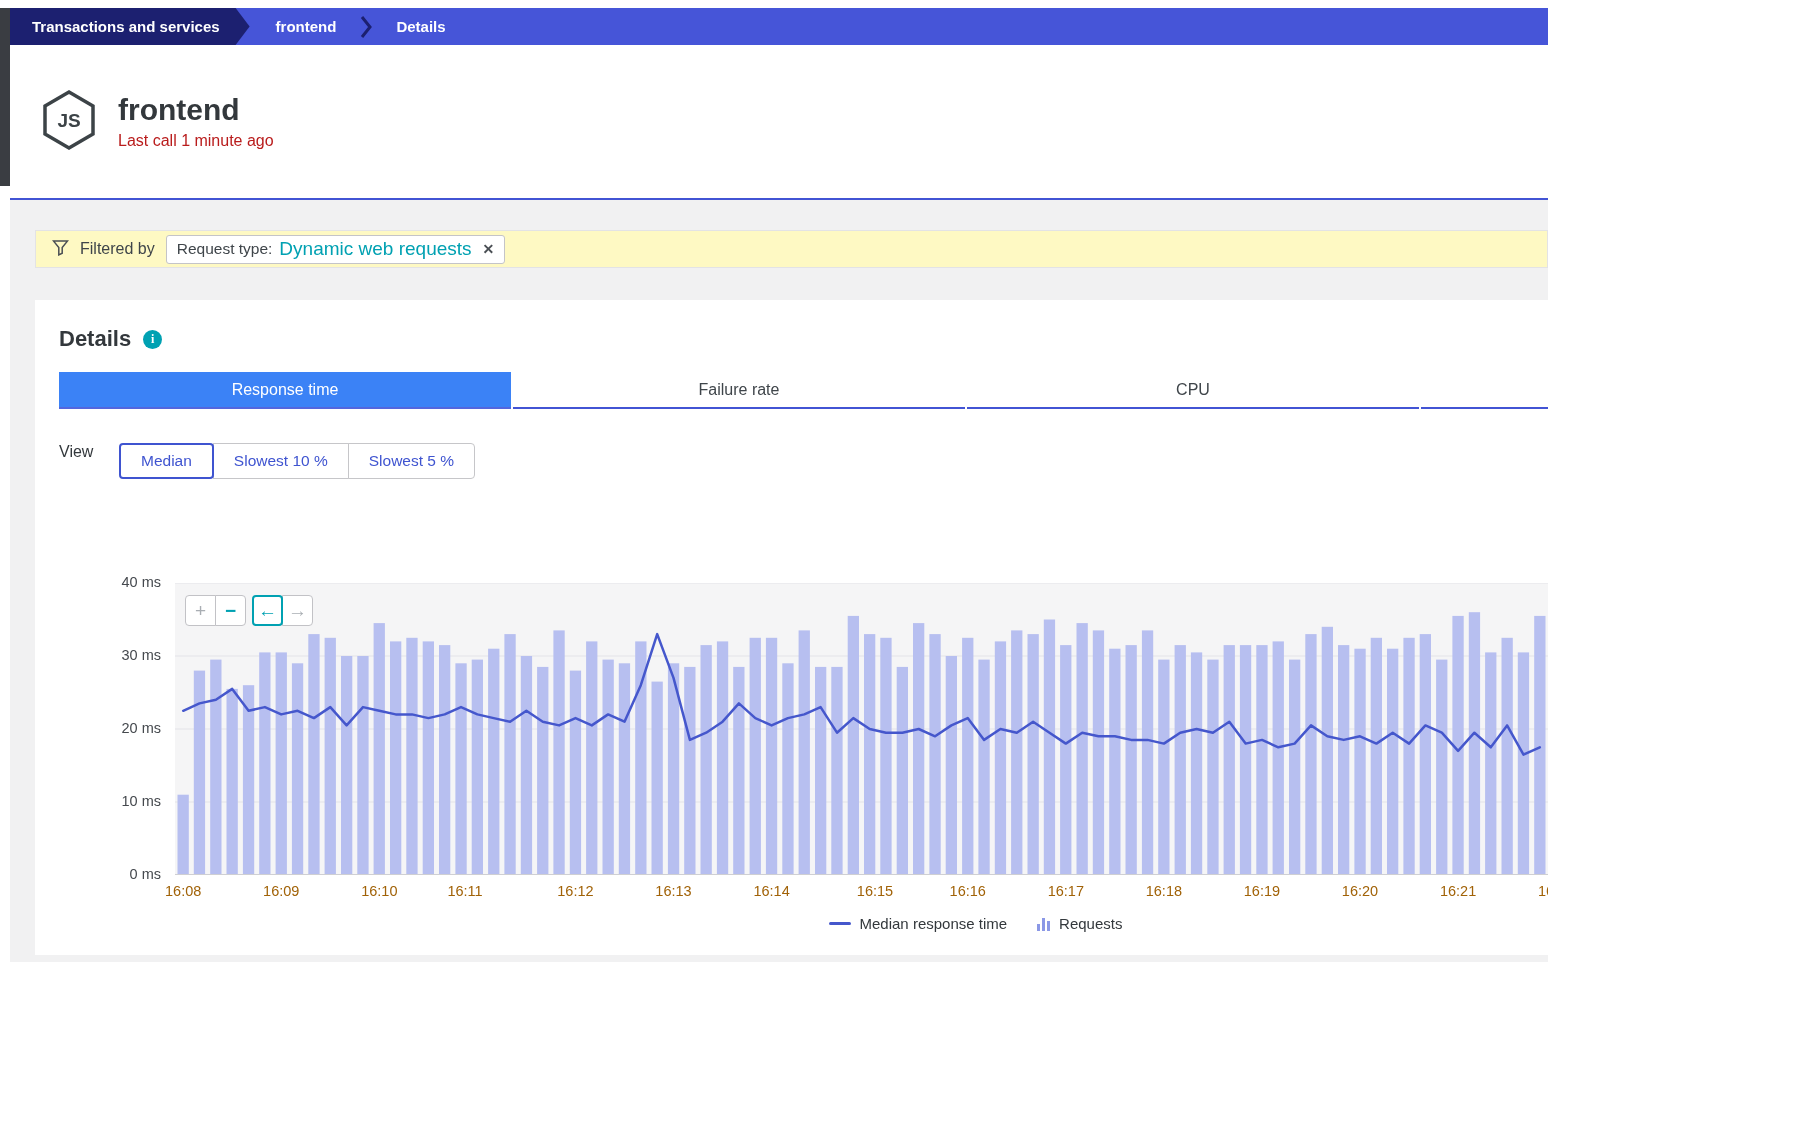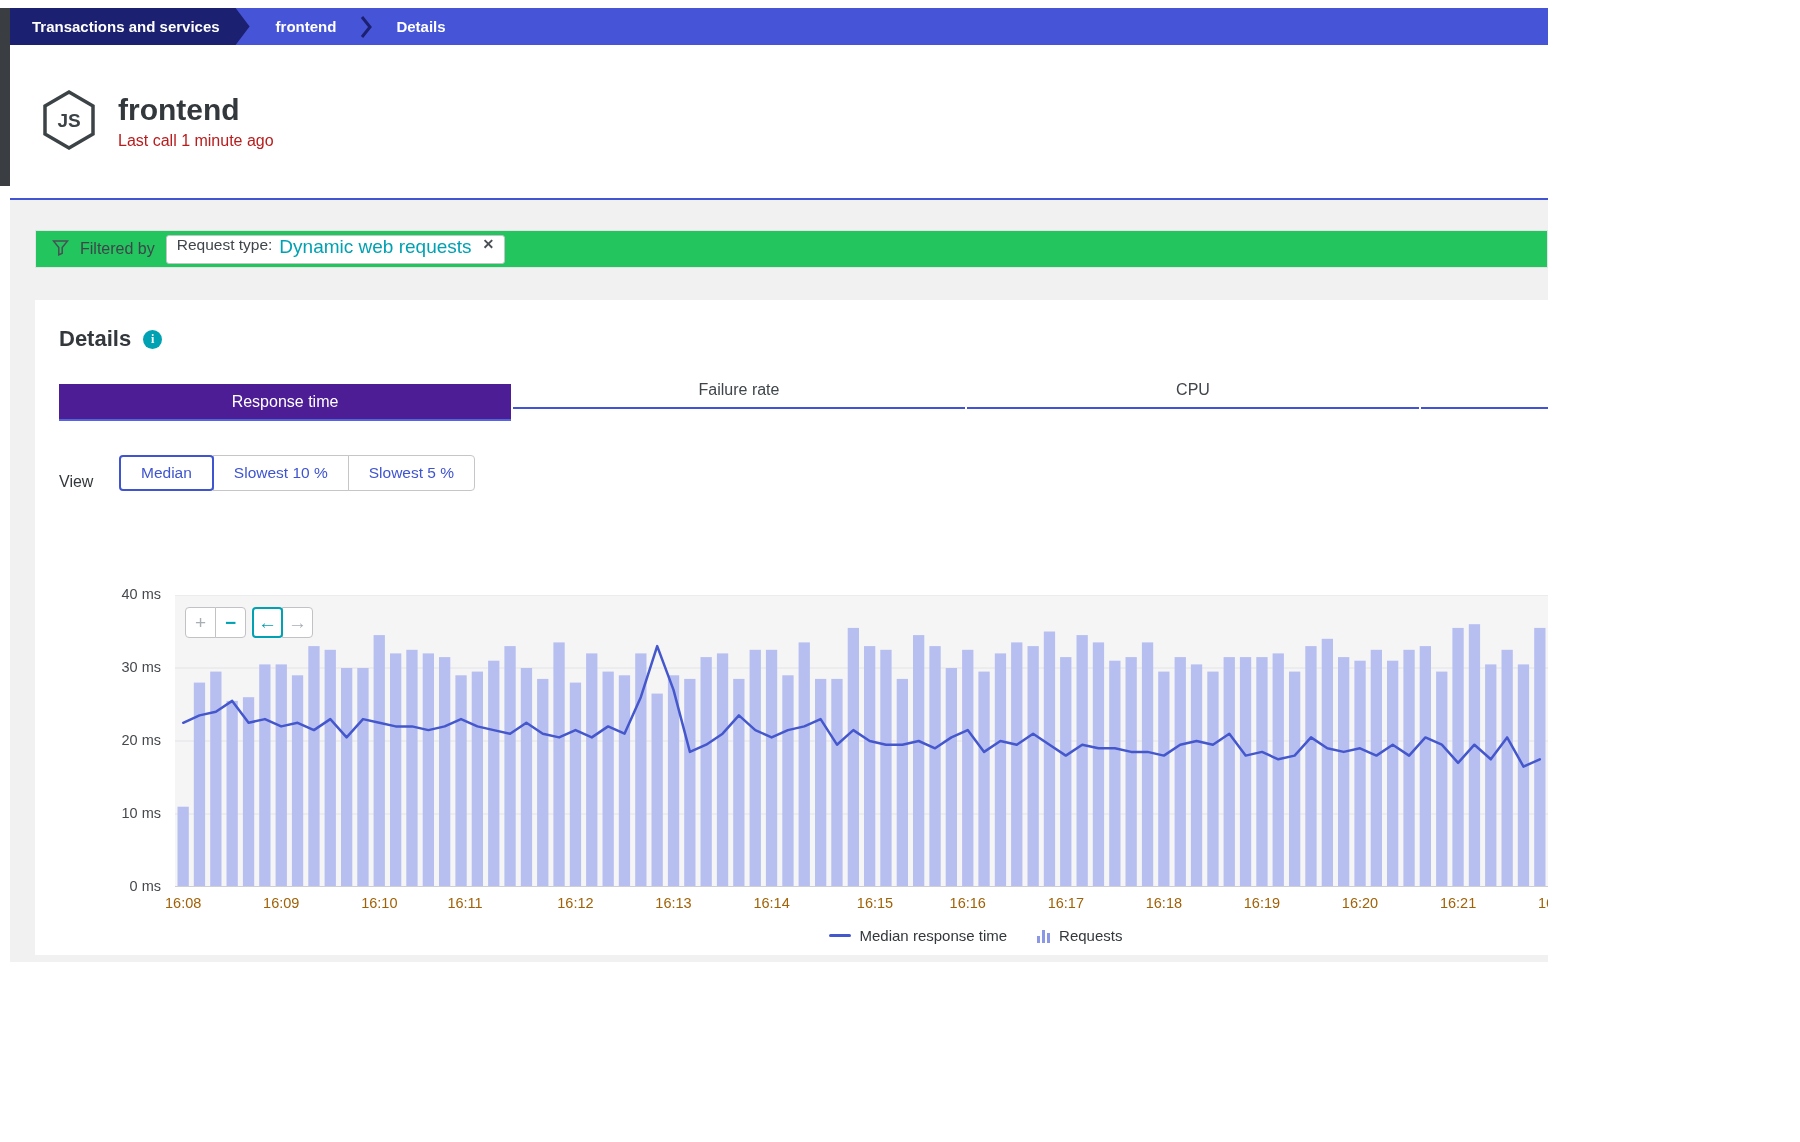--- a/index.html
+++ b/index.html
@@ -21,41 +21,41 @@
   
   .header { margin-left:10px; height:153px; background:#fff; display:flex; align-items:center; padding-left:30px; gap:20px; }
   .page-title { font-size:30px; font-weight:bold; color:#33383c; }
   .page-sub { font-size:16px; color:#b91c1c; margin-top:5px; }
   .divider { margin-left:10px; height:2px; background:#4254d4; }
 
   
   .content { margin-left:10px; background:#f1f1f2; height:762px; padding:30px 0 0 25px; overflow:hidden; }
 
   
-  .filter-bar { height:38px; background:#22c55e; border:1px solid #e3e3e5; display:flex; align-items:center; gap:11px; padding:0 16px; }
+  .filter-bar { height:38px; background:#fef9c3; border:1px solid #e3e3e5; display:flex; align-items:center; gap:11px; padding:0 16px; }
   .filter-label { font-size:16px; color:#3f454a; }
-  .chip { height:29px; background:#fff; border:1px solid #c4c4c8; border-radius:3px; display:flex; gap:7px; padding:0 10px; cursor:pointer; }
+  .chip { height:29px; background:#fff; border:1px solid #c4c4c8; border-radius:3px; display:flex; align-items:center; gap:7px; padding:0 10px; cursor:pointer; }
   .chip-key { font-size:15.5px; color:#3f454a; }
   .chip-value { font-size:19px; color:#00a1b2; }
   .chip-close { font-size:14px; color:#4a4f54; font-weight:bold; margin-left:4px; cursor:pointer; }
 
   
   .card { margin-top:32px; background:#fff; height:655px; padding:26px 0 0 24px; }
   .card-head { display:flex; align-items:center; gap:12px; }
   .card-title { font-size:22px; font-weight:bold; color:#33383c; }
   .info-icon { width:19px; height:19px; border-radius:50%; background:#00a1b2; color:#fff; font-size:12px; font-weight:bold; display:flex; align-items:center; justify-content:center; cursor:pointer; font-family:"Liberation Serif", serif; }
 
   
   .tabs { display:flex; gap:2px; margin-top:20px; margin-right:0; }
   .tab { width:452px; height:37px; display:flex; align-items:center; justify-content:center; font-size:16px; color:#3f454a; border-bottom:2px solid #4254d4; cursor:pointer; background:transparent; }
-  .tab.active { background:#4c1d95; color:#fff; border-bottom:2px solid #5466dd;margin-top:12px; }
+  .tab.active { background:#3b82f6; color:#fff; border-bottom:2px solid #5466dd; }
   .tab.stub { flex:1; width:auto; }
 
   
-  .view-row { display:flex; align-items:flex-end; margin-top:34px; }
+  .view-row { display:flex; align-items:flex-start; margin-top:34px; }
   .view-label { font-size:16px; color:#33383c; width:60px; }
   .vgroup { display:flex; align-items:center; }
   .vbtn { height:36px; background:#fff; border:1px solid #c6c6c9; color:#3f54d0; font-size:15.5px; display:flex; align-items:center; padding:0 20px; margin-left:-1px; cursor:pointer; }
   .vbtn.active { border:2px solid #3f54d0; border-radius:4px; z-index:2; margin-left:0; }
   .vbtn.last { border-radius:0 4px 4px 0; }
 
   
   .chart-wrap { position:relative; margin-top:104px; margin-left:116px; width:1373px; height:292px; background:#f5f5f6; }
   .y-axis-labels { position:absolute; left:-78px; top:0; width:64px; height:292px; }
   .ytick { position:absolute; right:0; width:100%; text-align:right; font-size:14.5px; color:#45494e; }

